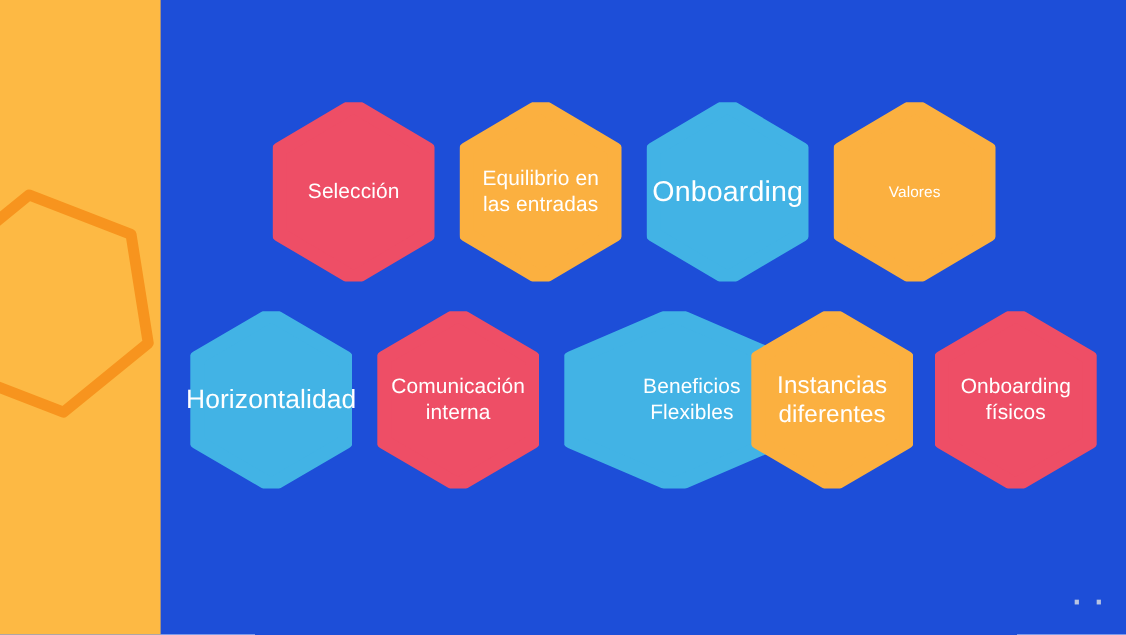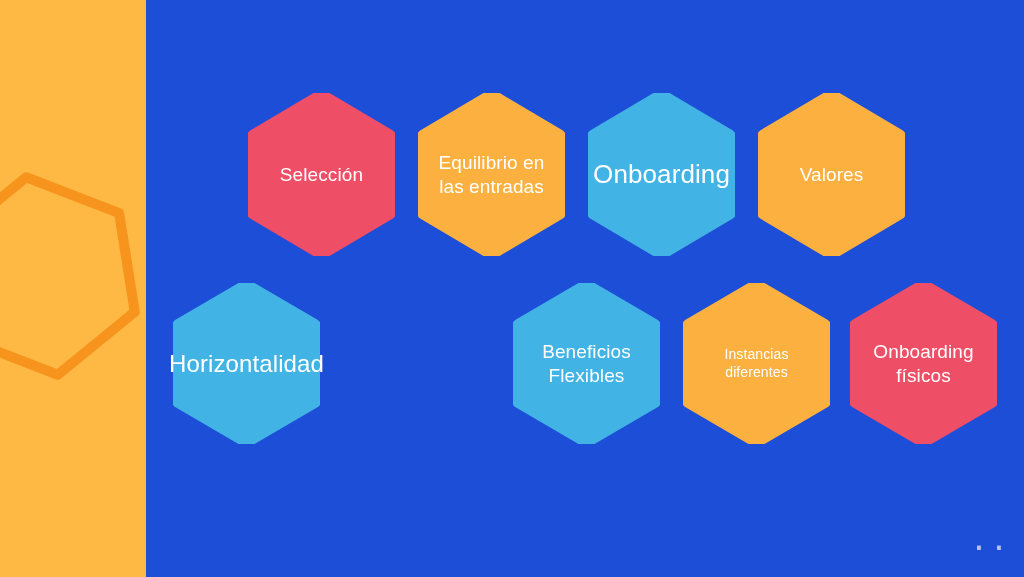--- a/index.html
+++ b/index.html
@@ -123,44 +123,51 @@
       <svg viewBox="0 0 100 110" preserveAspectRatio="none">
         <path class="hx" d="M50 2 L96 29 L96 81 L50 108 L4 81 L4 29 Z" stroke-linejoin="round" stroke-width="9" fill="#42b3e5" stroke="#42b3e5"></path>
       </svg>
       <span class="hex-label" style="font-size: 26px;">Onboarding</span>
     </div>
 
     <div class="hex" style="left: 758px; top: 93px; width: 147px; height: 163px;">
       <svg viewBox="0 0 100 110" preserveAspectRatio="none">
         <path class="hx" d="M50 2 L96 29 L96 81 L50 108 L4 81 L4 29 Z" stroke-linejoin="round" stroke-width="9" fill="#fbb040" stroke="#fbb040"></path>
       </svg>
-      <span class="hex-label" style="font-size: 19px;">Valores</span>
+      <span class="hex-label" style="font-size: 14px;">Valores</span>
     </div>
 
     <div class="hex" style="left: 173px; top: 283px; width: 147px; height: 161px;">
       <svg viewBox="0 0 100 110" preserveAspectRatio="none">
         <path class="hx" d="M50 2 L96 29 L96 81 L50 108 L4 81 L4 29 Z" stroke-linejoin="round" stroke-width="9" fill="#42b3e5" stroke="#42b3e5"></path>
       </svg>
       <span class="hex-label" style="font-size: 24px;">Horizontalidad</span>
     </div>
 
+    <div class="hex" style="left: 343px; top: 283px; width: 147px; height: 161px;">
+      <svg viewBox="0 0 100 110" preserveAspectRatio="none">
+        <path class="hx" d="M50 2 L96 29 L96 81 L50 108 L4 81 L4 29 Z" stroke-linejoin="round" stroke-width="9" fill="#ee4e66" stroke="#ee4e66"></path>
+      </svg>
+      <span class="hex-label" style="font-size: 19px;">Comunicación
+interna</span>
+    </div>
 
-    <div class="hex" style="left: 513px; top: 283px; width: 147px; height: 161px;">
+    <div class="hex" style="left: 513px; top: 283px; width: 168px; height: 161px; padding-left: 32px;">
       <svg viewBox="0 0 100 110" preserveAspectRatio="none">
         <path class="hx" d="M50 2 L96 29 L96 81 L50 108 L4 81 L4 29 Z" stroke-linejoin="round" stroke-width="9" fill="#42b3e5" stroke="#42b3e5"></path>
       </svg>
       <span class="hex-label" style="font-size: 19px;">Beneficios
 Flexibles</span>
     </div>
 
     <div class="hex" style="left: 683px; top: 283px; width: 147px; height: 161px;">
       <svg viewBox="0 0 100 110" preserveAspectRatio="none">
         <path class="hx" d="M50 2 L96 29 L96 81 L50 108 L4 81 L4 29 Z" stroke-linejoin="round" stroke-width="9" fill="#fbb040" stroke="#fbb040"></path>
       </svg>
-      <span class="hex-label" style="font-size: 14px;">Instancias
+      <span class="hex-label" style="font-size: 22px;">Instancias
 diferentes</span>
     </div>
 
     <div class="hex" style="left: 850px; top: 283px; width: 147px; height: 161px;">
       <svg viewBox="0 0 100 110" preserveAspectRatio="none">
         <path class="hx" d="M50 2 L96 29 L96 81 L50 108 L4 81 L4 29 Z" stroke-linejoin="round" stroke-width="9" fill="#ee4e66" stroke="#ee4e66"></path>
       </svg>
       <span class="hex-label" style="font-size: 19px;">Onboarding
 físicos</span>
     </div>

